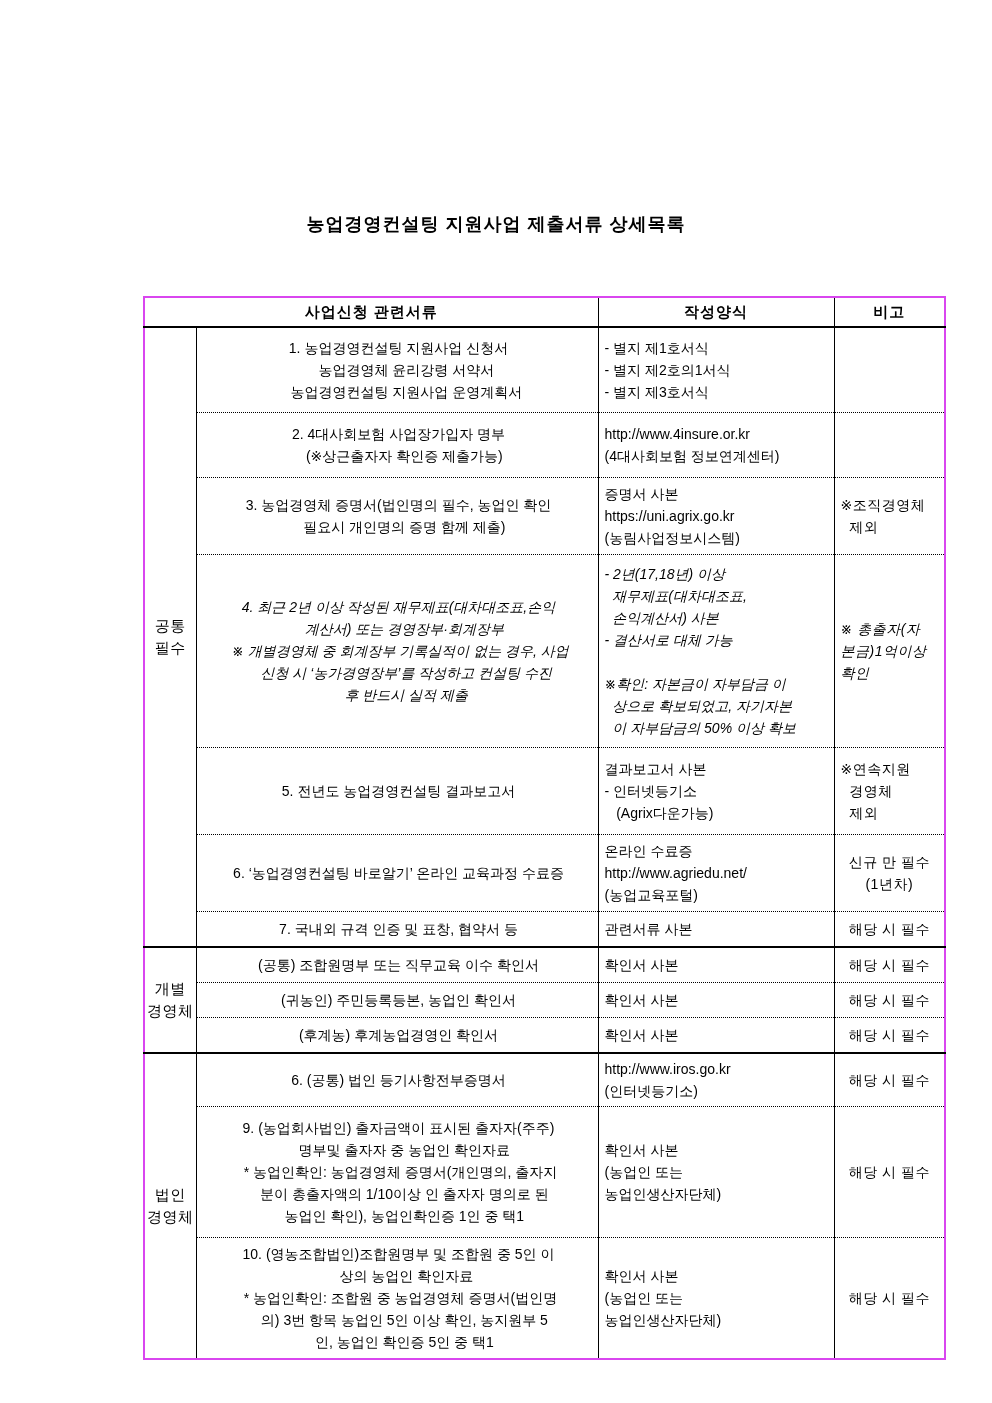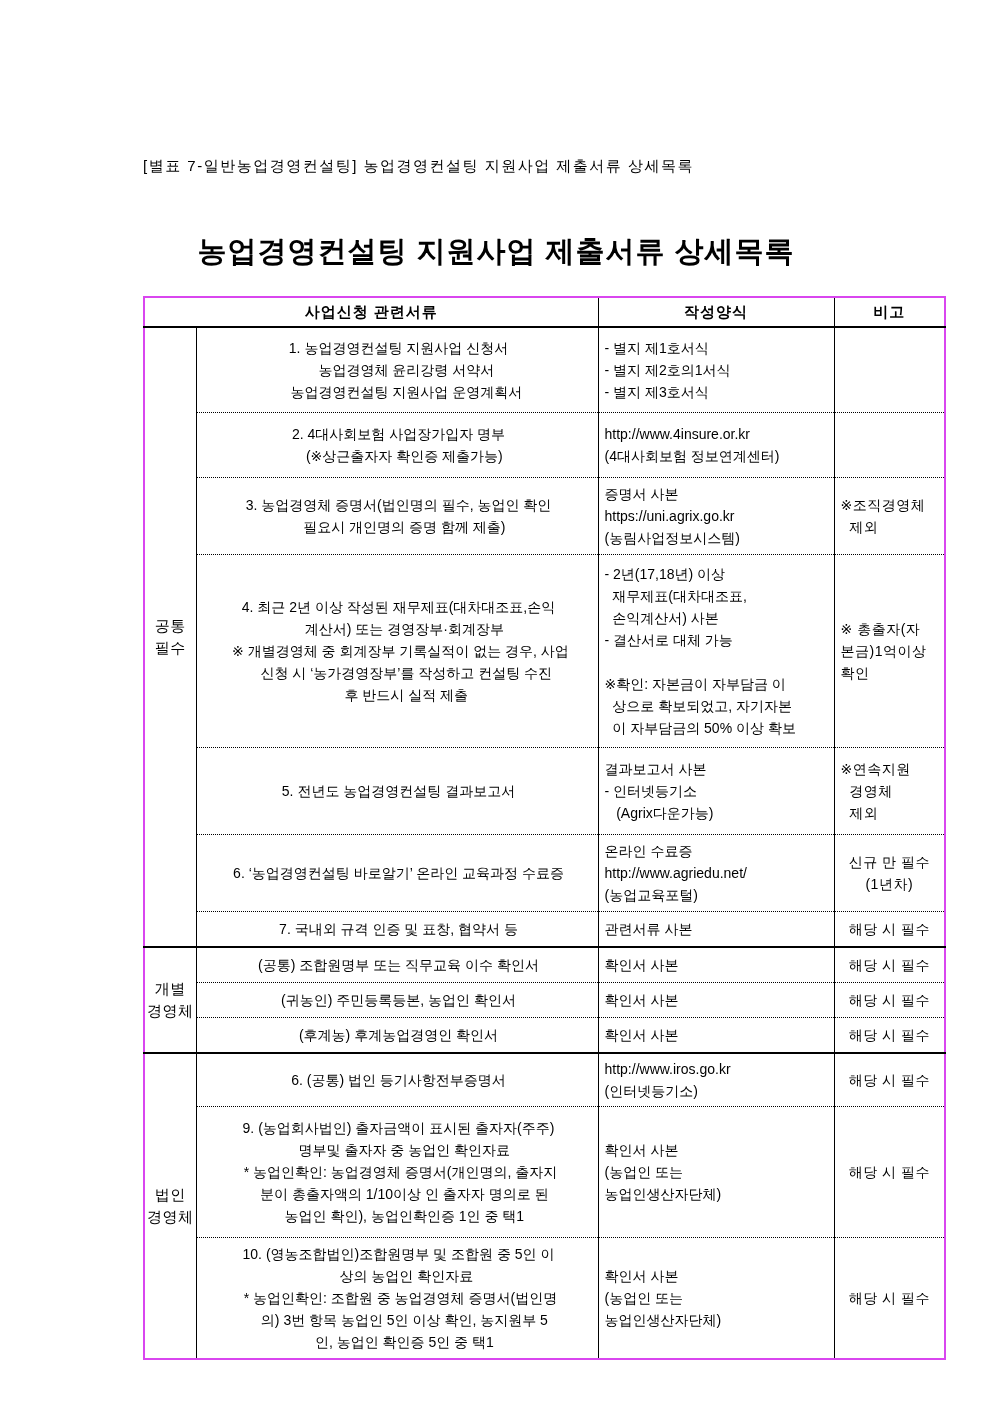--- a/index.html
+++ b/index.html
@@ -10,21 +10,21 @@
     font-family: "Liberation Sans", "DejaVu Sans", sans-serif;
   }
   .page { position: relative; width: 992px; height: 1403px; background: #fff; overflow: hidden; }
 
   .doc-note {
     position: absolute; top: 157px; left: 143px;
     font-size: 15px; letter-spacing: 1.5px; white-space: nowrap;
   }
   .doc-title {
     position: absolute; top: 212px; left: 0; width: 100%;
-    text-align: center; font-size: 29px; font-weight: bold; letter-spacing: 1px; margin-top: 20px;
+    text-align: center; font-size: 18px; font-weight: bold; letter-spacing: 1px;
   }
 
   table.doc-table {
     position: absolute; top: 296px; left: 143px;
     width: 801px;
     border-collapse: collapse;
     table-layout: fixed;
     border: 2px solid #d946ef;
     font-size: 14px; line-height: 22px;
   }
@@ -54,35 +54,34 @@
 
   td.group  { text-align: center; font-size: 15px; letter-spacing: 0.5px; }
   td.doc    { text-align: center; padding: 4px 4px 4px 7px; }
   td.fmt    { text-align: left; padding: 4px 3px 4px 6px; }
   td.rem    { text-align: center; padding: 4px 2px; letter-spacing: 0.5px; margin-left: 13px; }
   td.rem.left { text-align: left; padding-left: 6px; }
 
   tr.r-h1  td { height: 76px; }
   tr.r-h2  td { height: 56px; }
   tr.r-h3  td { height: 68px; }
-  tr.r-h4  td { height: 184px; }
+  tr.r-h4  td { height: 184px; font-style: italic; }
   tr.r-h5  td { height: 78px; }
   tr.r-h6  td { height: 68px; }
   tr.r-h7  td { height: 26px; }
   tr.r-hi  td { height: 26px; }
   tr.r-h8  td { height: 44px; }
   tr.r-h9  td { height: 122px; }
   tr.r-h10 td { height: 112px; }
 </style>
 </head>
 <body>
 
 <div class="page">
 
-  <div class="doc-note">[별표 7-일반농업경영컨설팅] 농업경영컨설팅 지원사업 제출서류 상세목록</div>
   <div class="doc-title">농업경영컨설팅 지원사업 제출서류 상세목록</div>
 
   <table class="doc-table">
     <colgroup>
       <col class="c-group">
         <col class="c-doc">
         <col class="c-format">
         <col class="c-remark">
     </colgroup>
     <thead>

